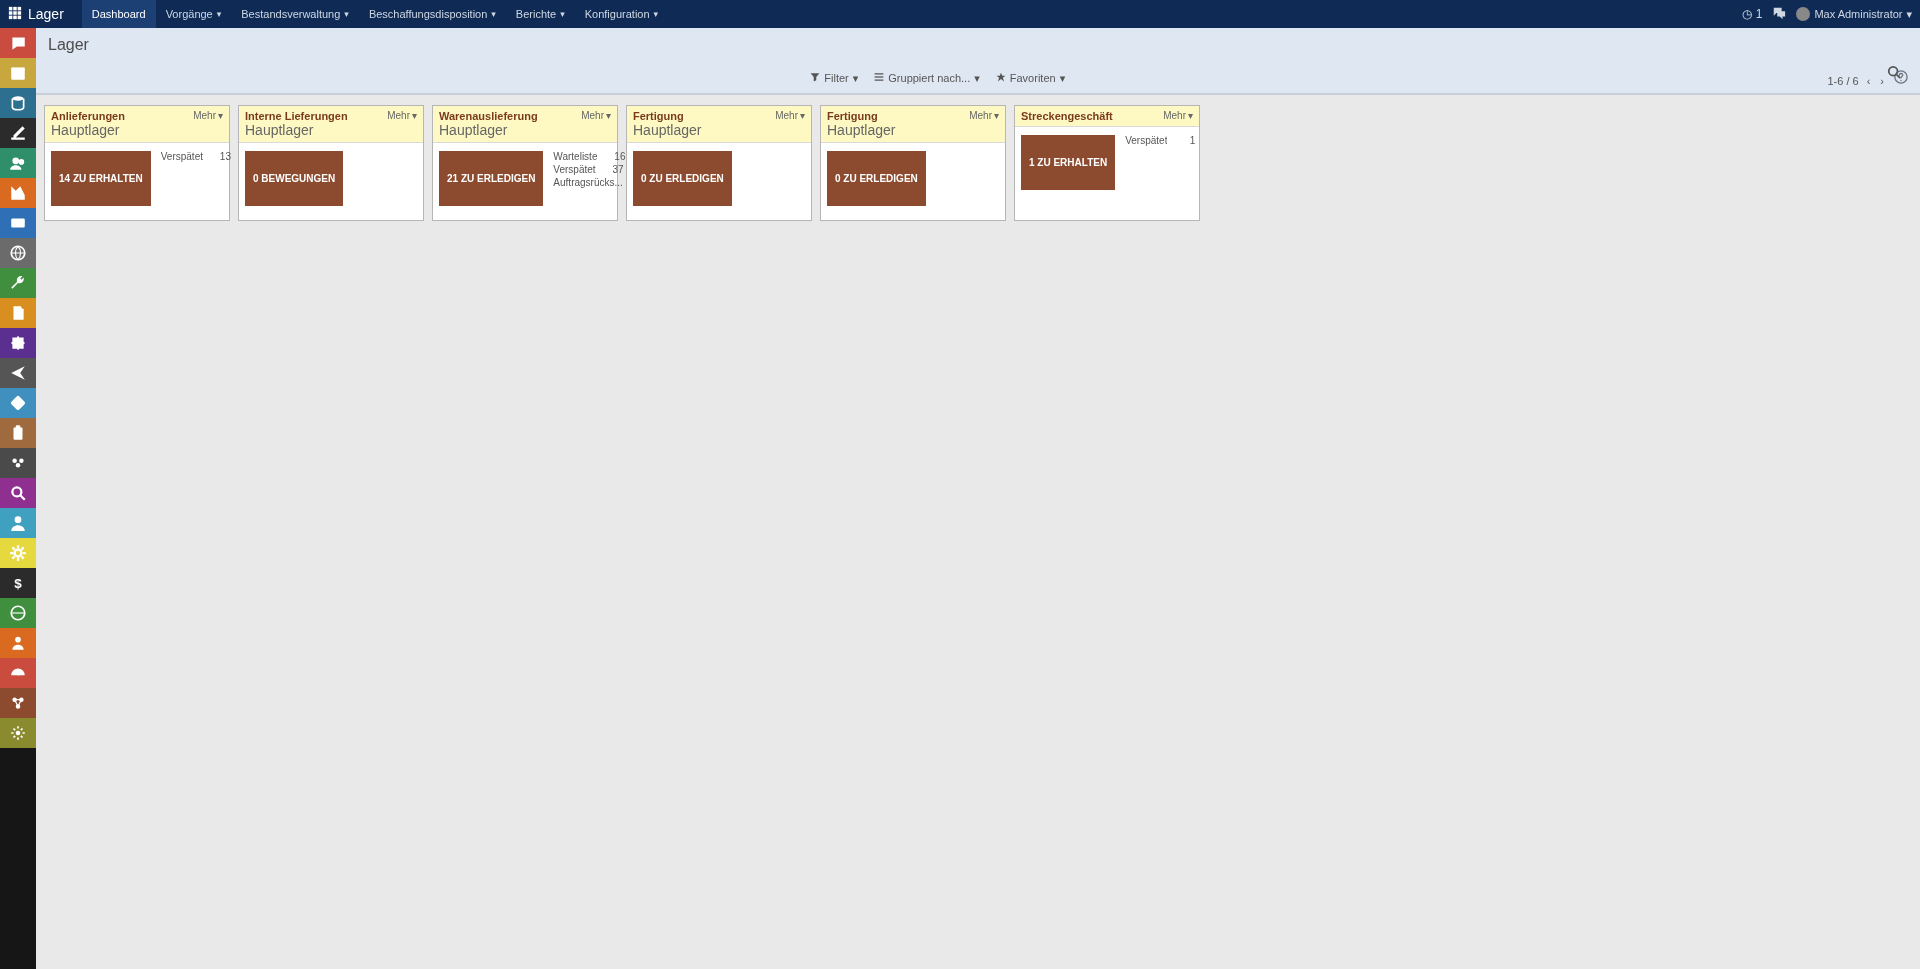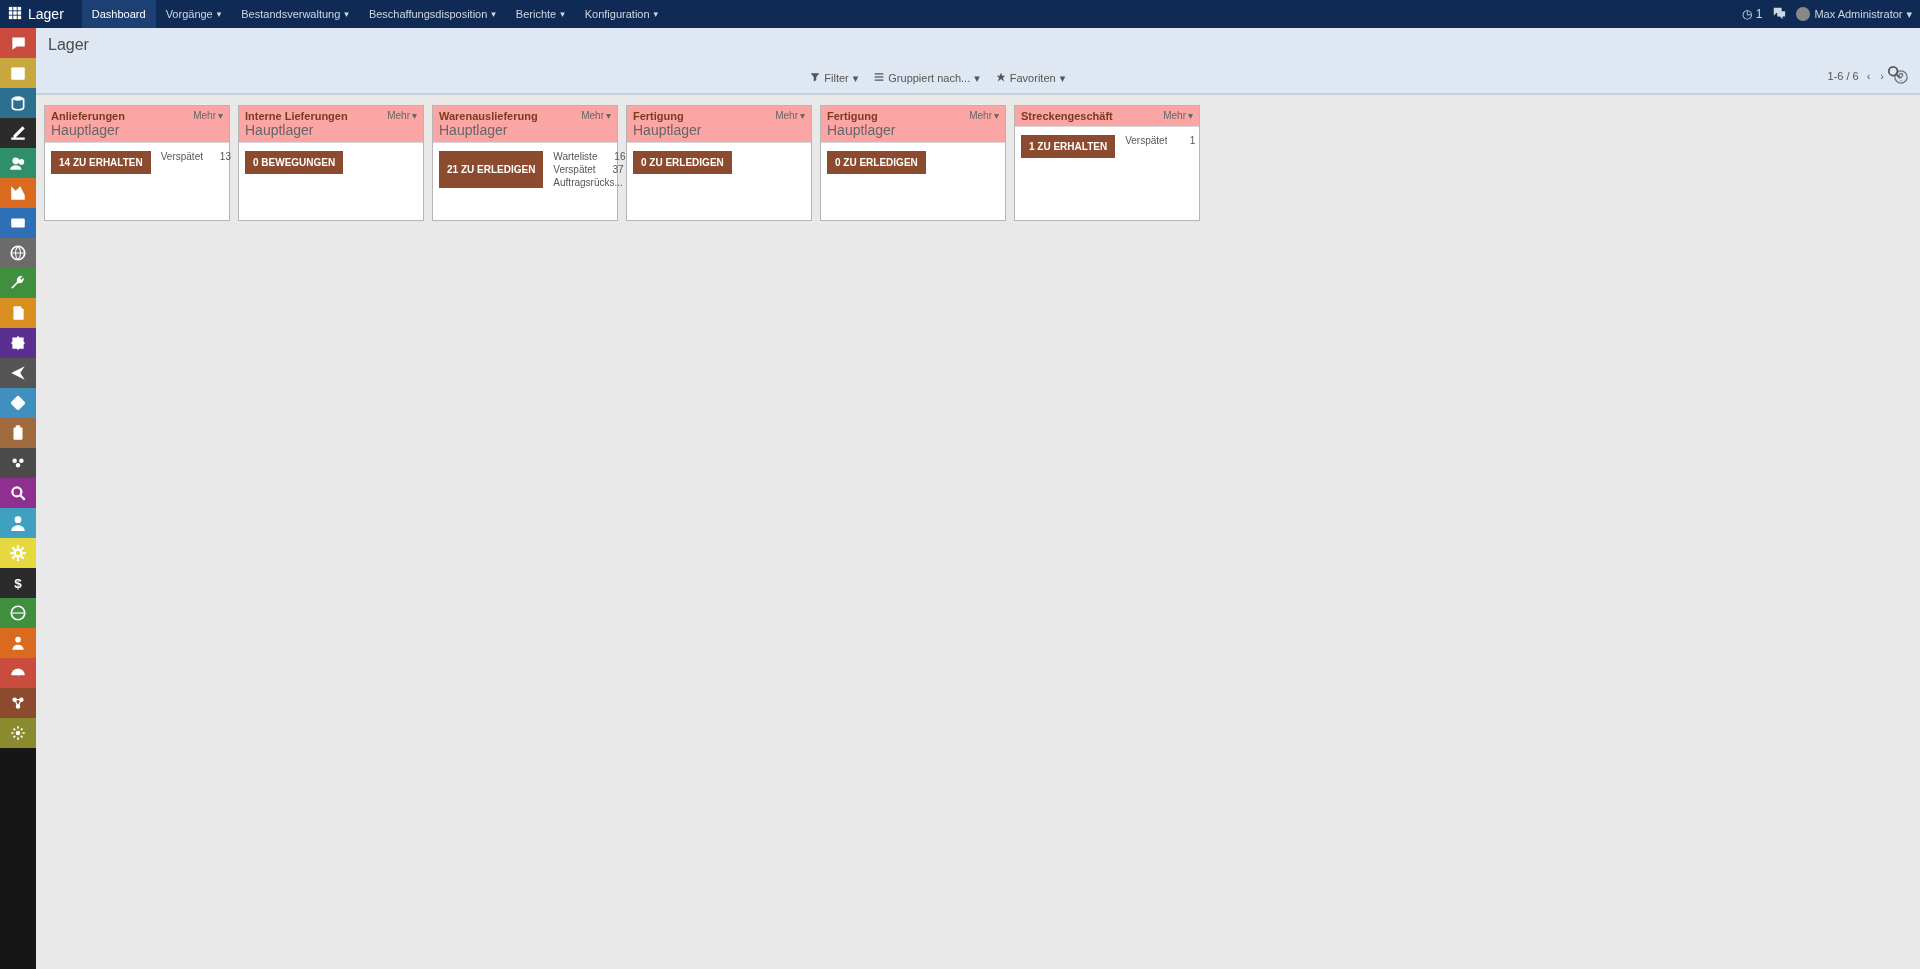--- a/index.html
+++ b/index.html
@@ -87,53 +87,53 @@
 
 .toolbar {
   background: #dfe7f2;
   display: flex;
   align-items: center;
   padding: 4px 12px 6px 12px;
   border-bottom: 1px solid #c7cfd9;
 }
 .toolbar .center { flex: 1; display: flex; justify-content: center; gap: 16px; color: #555; font-size: 11px; }
 .toolbar .center .tb-item { cursor: pointer; display: flex; gap: 4px; }
-.toolbar .right { display: flex; align-items: flex-start; gap: 8px; color: #555; font-size: 11px; }
+.toolbar .right { display: flex; align-items: flex-end; gap: 8px; color: #555; font-size: 11px; }
 .toolbar .right .pager { display: flex; align-items: center; gap: 6px; }
 .toolbar .right .pager .arrow { cursor: pointer; padding: 0 2px; }
 .toolbar .right .help { cursor: pointer; font-size: 13px; color: #6b7785; }
 
 
 .board { padding: 10px 8px; display: flex; gap: 8px; align-items: flex-start; }
 .card {
   width: 186px;
   min-height: 116px;
   background: #fff;
   border: 1px solid #b6b6b6;
   display: flex;
   flex-direction: column;
 }
 .card-header {
-  background: #fca5a5;
+  background: #fef9c3;
   border-bottom: 1px solid #d9d9d9;
   padding: 4px 6px;
   display: flex;
   justify-content: space-between;
   align-items: flex-start;
 }
 .card-header .titles { display: flex; flex-direction: column; }
 .card-header .card-title { color: #7a3b1d; font-weight: bold; font-size: 11px; cursor: pointer; }
 .card-header .card-sub { color: #666; font-size: 14px; }
 .card-header .more { color: #666; font-size: 10px; cursor: pointer; display: flex; align-items: center; gap: 2px; }
 .card-body { padding: 8px 6px; display: flex; gap: 10px; }
 .card-body .action-btn {
   background: #8c4a2f;
   color: #fff;
   border: none;
-  padding: 6px 8px;
+  padding: 22px 8px;
   font-size: 10px;
   font-weight: bold;
   cursor: pointer;
   white-space: nowrap;
 }
 .card-body .stats { display: flex; flex-direction: column; gap: 2px; font-size: 10px; color: #555; }
 .card-body .stats .row { display: flex; gap: 10px; cursor: pointer; }
 .card-body .stats .row .lbl { white-space: nowrap; max-width: 80px; overflow: hidden; text-overflow: ellipsis; }
 .card-body .stats .row .val { text-align: right; min-width: 18px; }
 </style>

